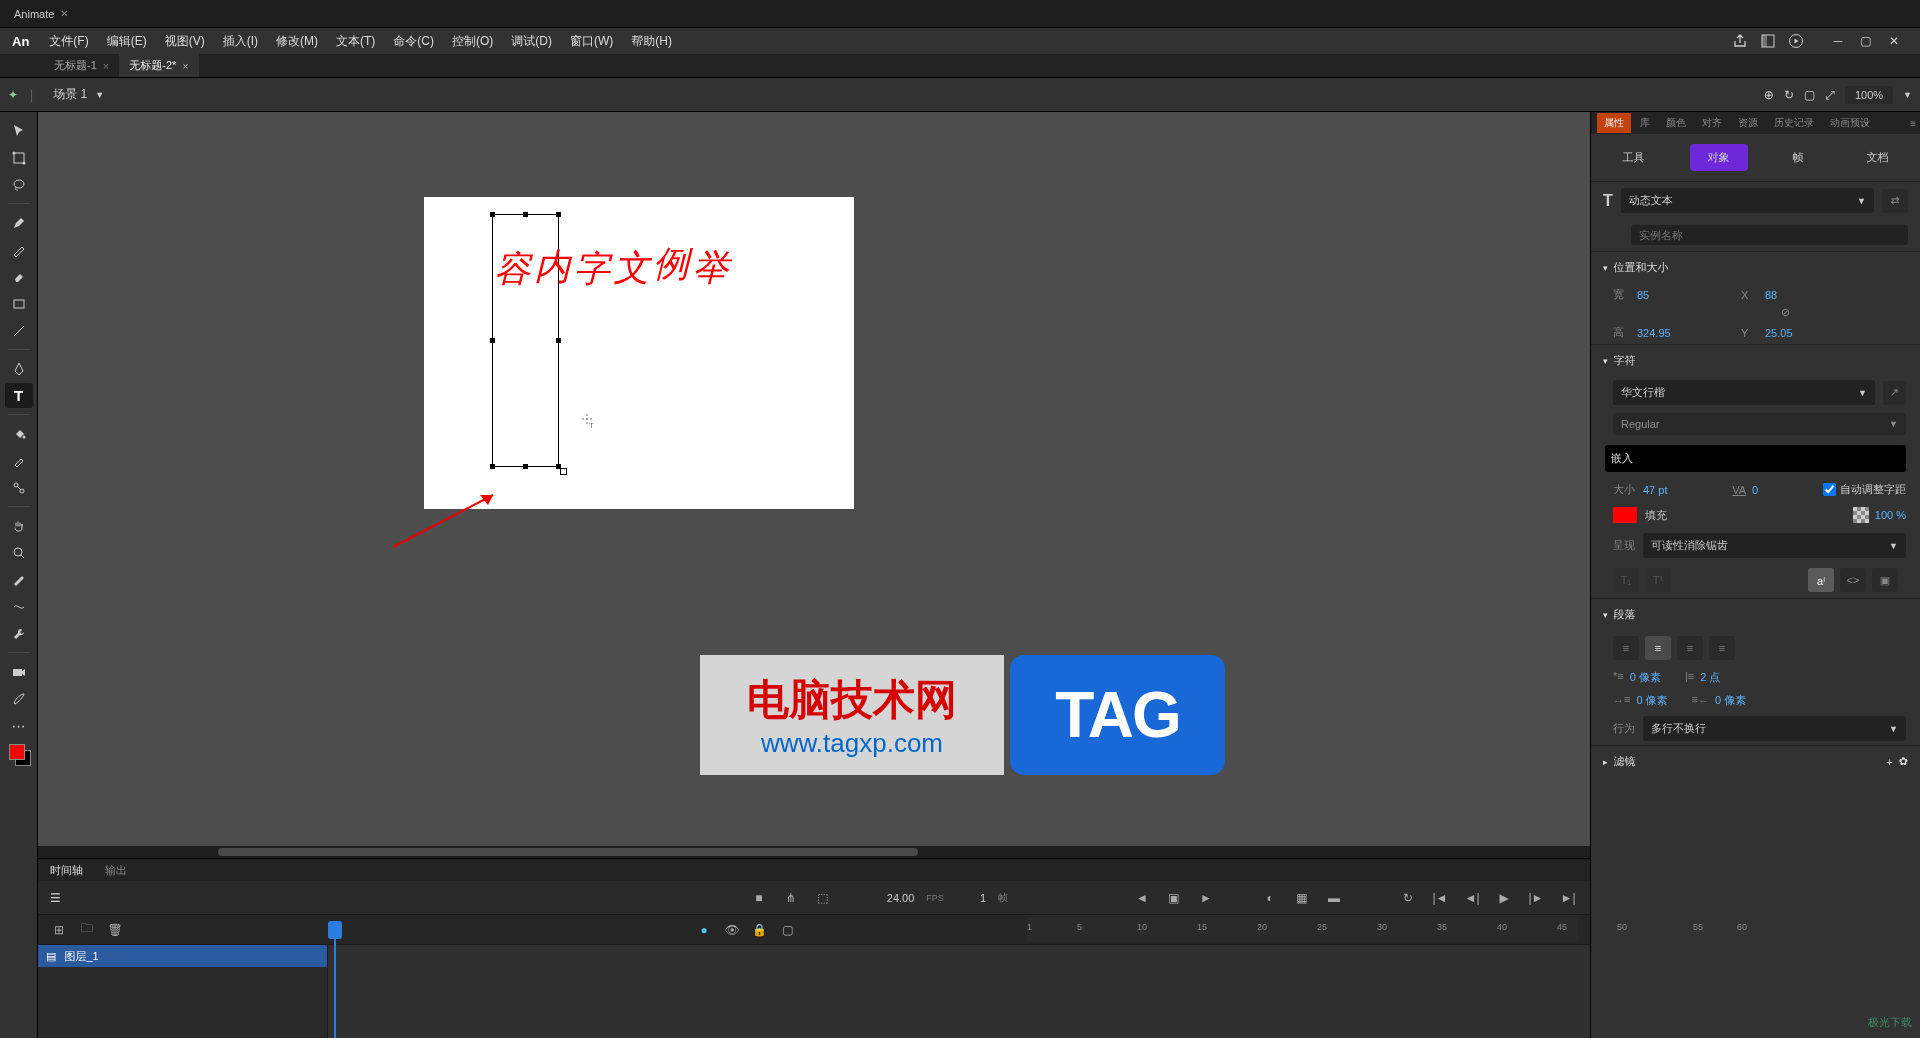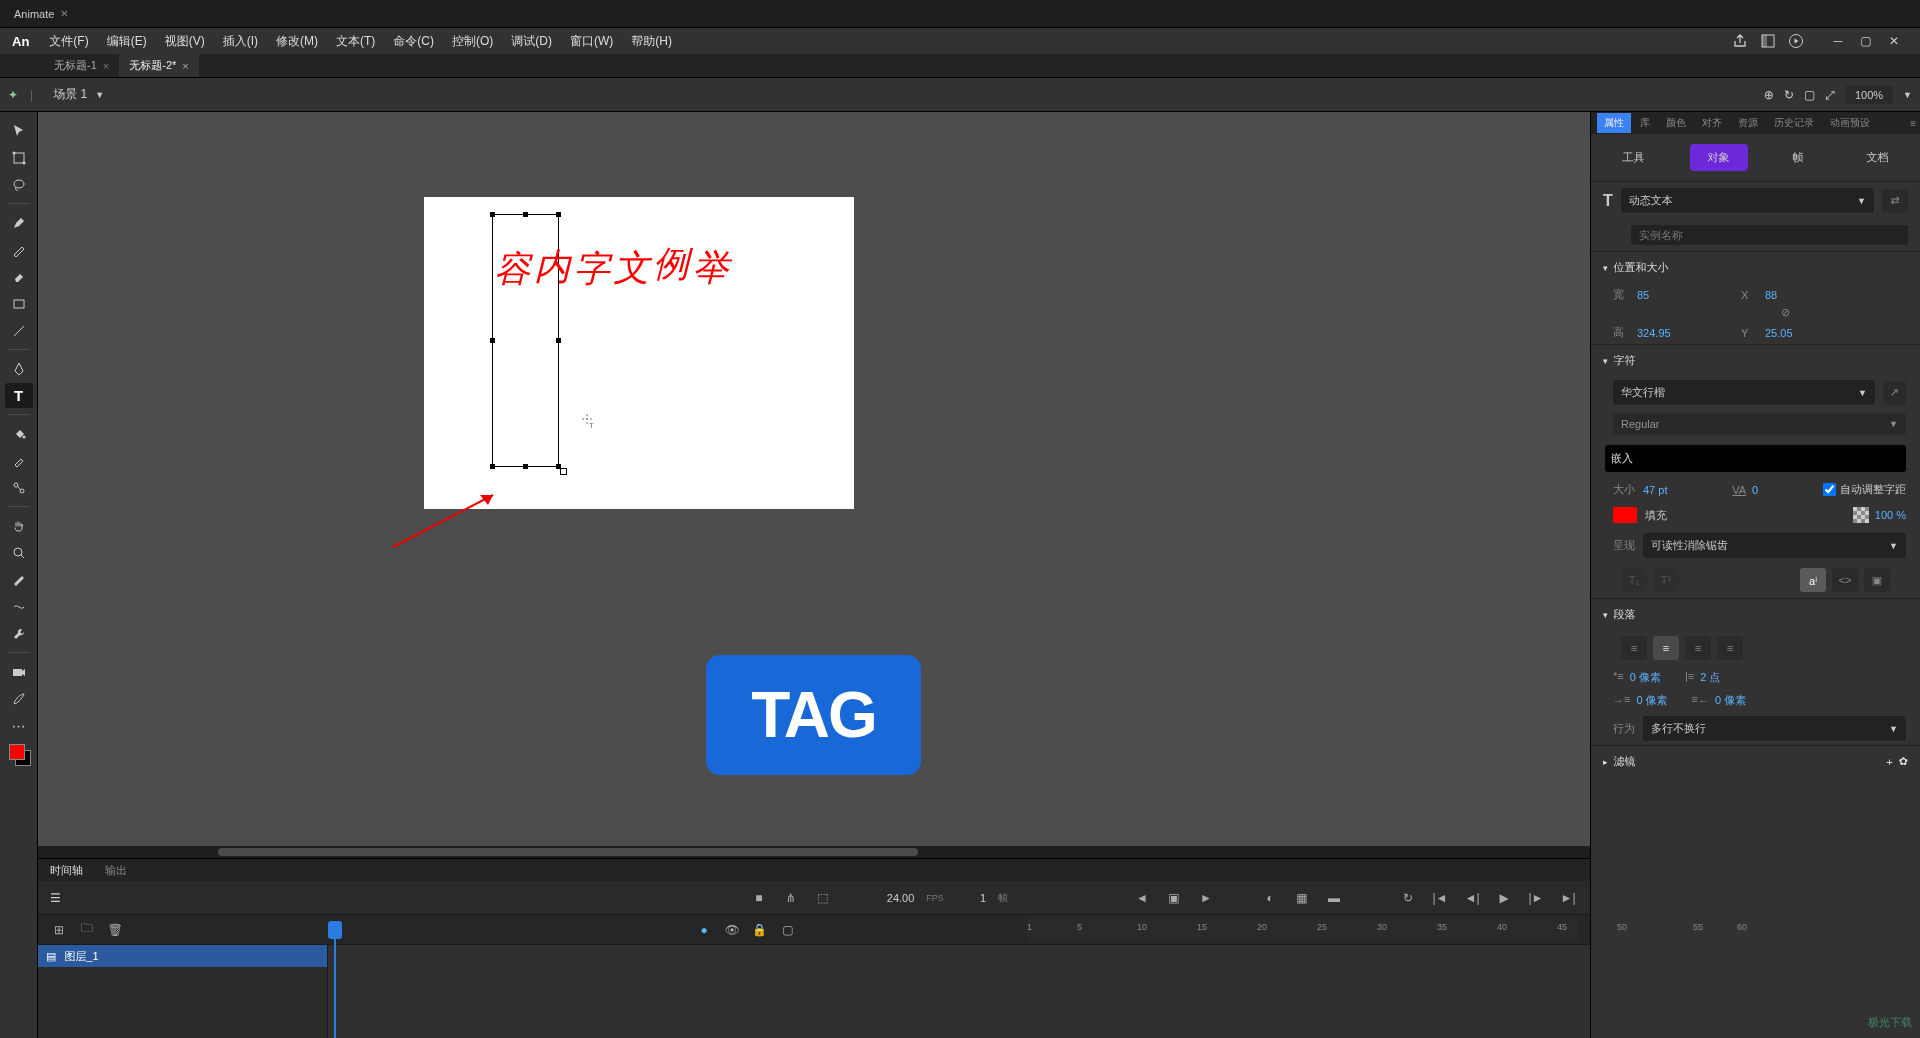--- a/index.html
+++ b/index.html
@@ -62,37 +62,37 @@
 .layer-row { height:22px; display:flex; align-items:center; padding:0 8px; gap:8px; background:#2b5a9e; color:#fff; font-size:11px; }
 .frame-grid { flex:1; position:relative; background:#303030; }
 .playhead { position:absolute; left:0px; top:-24px; width:14px; height:calc(100% + 24px); }
 .playhead .head { width:14px; height:18px; background:#2b7de1; border-radius:3px; }
 .playhead .line { width:2px; background:#2b7de1; height:100%; margin-left:6px; }
 .hscroll { height:12px; background:#1e1e1e; position:relative; }
 .hscroll .thumb { position:absolute; left:180px; top:2px; height:8px; width:700px; background:#4a4a4a; border-radius:4px; }
 .right-panel { width:330px; background:#323232; border-left:1px solid #000; display:flex; flex-direction:column; font-size:11px; overflow-y:auto; }
 .rp-toptabs { height:22px; background:#232323; display:flex; align-items:center; padding:0 6px; gap:2px; font-size:10px; position:relative; }
 .rp-toptabs .rt { padding:3px 7px; color:#888; }
-.rp-toptabs .rt.active { color:#eee; background:#3b82f6; }
+.rp-toptabs .rt.active { color:#eee; background:#c2410c; }
 .rp-toptabs .menu-icon { position:absolute; right:4px; color:#888; }
 .rp-subtabs { height:48px; display:flex; align-items:center; justify-content:space-around; border-bottom:1px solid #222; }
 .rp-subtabs .st { padding:6px 18px; color:#ccc; }
 .rp-subtabs .st.active { background:#6d28d9; border-radius:4px; }
 .rp-row { display:flex; align-items:center; padding:6px 12px; gap:8px; }
 .rp-section-h { padding:8px 12px; display:flex; align-items:center; gap:6px; color:#ddd; border-top:1px solid #222; }
 .rp-section-h .chev { font-size:9px; }
 .rp-input { background:#222; border:none; color:#ccc; padding:4px 8px; border-radius:3px; font-size:11px; }
 .rp-select { background:#222; border:none; color:#ccc; padding:5px 8px; border-radius:3px; width:100%; display:flex; justify-content:space-between; align-items:center; }
 .rp-dim { display:flex; gap:8px; align-items:center; padding:4px 12px 4px 22px; }
 .rp-dim .lbl { width:16px; color:#888; }
 .rp-dim .val { color:#5bb3ff; width:70px; }
 .fillrow { display:flex; align-items:center; padding:6px 14px 6px 22px; gap:10px; justify-content:space-between; }
 .fillsw { width:24px; height:16px; background:#ff0000; }
 .checkerboard { width:16px; height:16px; background:repeating-conic-gradient(#888 0 25%,#ccc 0 50%) 50%/8px 8px; }
-.btnrow { display:flex; gap:6px; padding:6px 30px; }
+.btnrow { display:flex; gap:6px; padding:6px 22px; }
 .sqbtn { width:26px; height:24px; background:#2a2a2a; border-radius:3px; display:flex; align-items:center; justify-content:center; color:#888; }
 .sqbtn.active { background:#4a4a4a; color:#eee; }
 .sqbtn.hl { background:#5a5a5a; color:#fff; }
 .embed-btn { background:#000000; text-align:left; padding:6px; margin:6px 14px; border-radius:3px; color:#ddd; }
 .watermark { position:absolute; left:700px; top:655px; width:525px; height:120px; display:flex; pointer-events:none; }
 .wm-left { flex:1; background:#d5d5d5; display:flex; flex-direction:column; align-items:center; justify-content:center; }
 .wm-left .l1 { font-size:42px; font-weight:bold; color:#d60000; font-family:"SimHei"; }
 .wm-left .l2 { font-size:26px; color:#0066cc; font-family:Arial; }
 .wm-right { width:215px; background:#1868d8; display:flex; align-items:center; justify-content:center; border-radius:14px; margin-left:6px; }
 .wm-right .t { font-size:64px; font-weight:900; color:#fff; font-family:Arial; letter-spacing:-2px; }
@@ -567,17 +567,21 @@
       <span class="chev">▸</span>
         <span>滤镜</span>
       <span style="flex:1"></span>
       <span>+</span>
       <span>✿</span>
     </div>
   </div>
 </div>
 
 <div class="watermark">
+  <div class="wm-left">
+    <div class="l1">电脑技术网</div>
+    <div class="l2">www.tagxp.com</div>
+  </div>
   <div class="wm-right">
     <div class="t">TAG</div>
   </div>
 </div>
 <div class="bl-logo">极光下载</div>
 
 </body></html>

